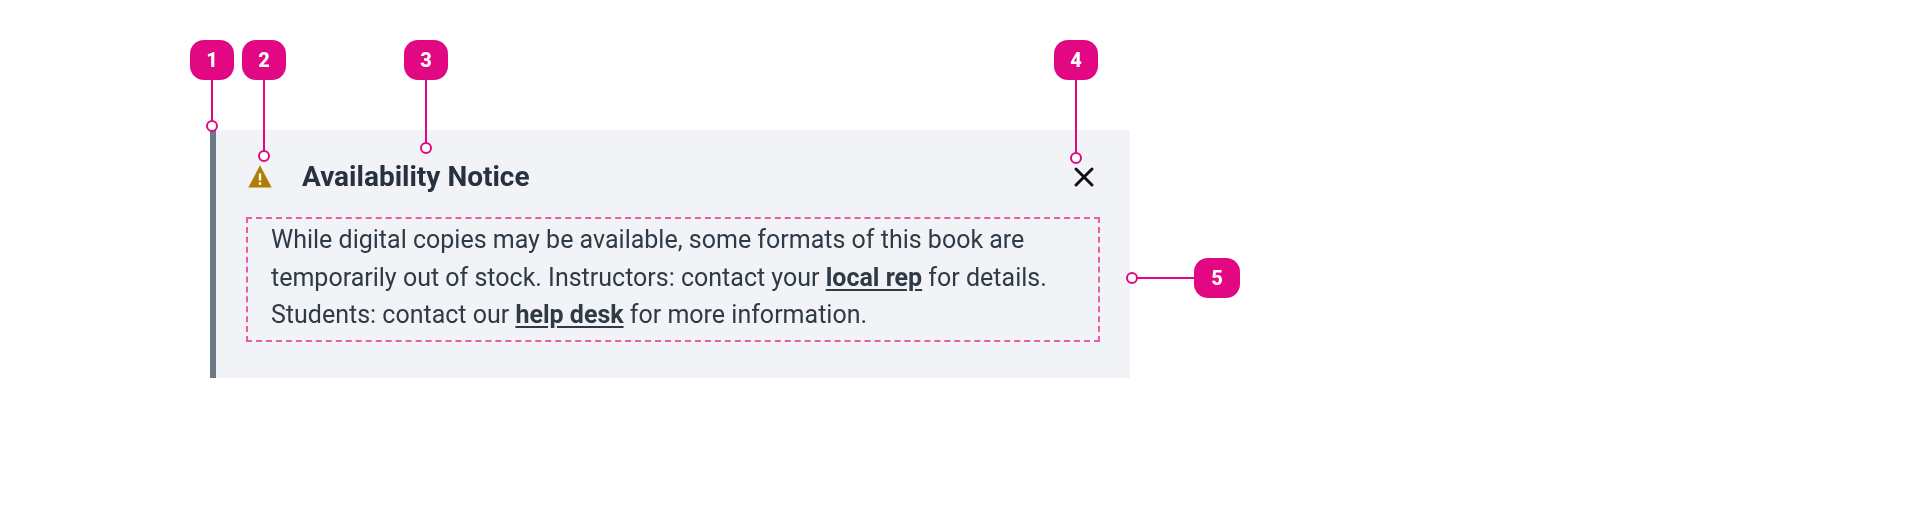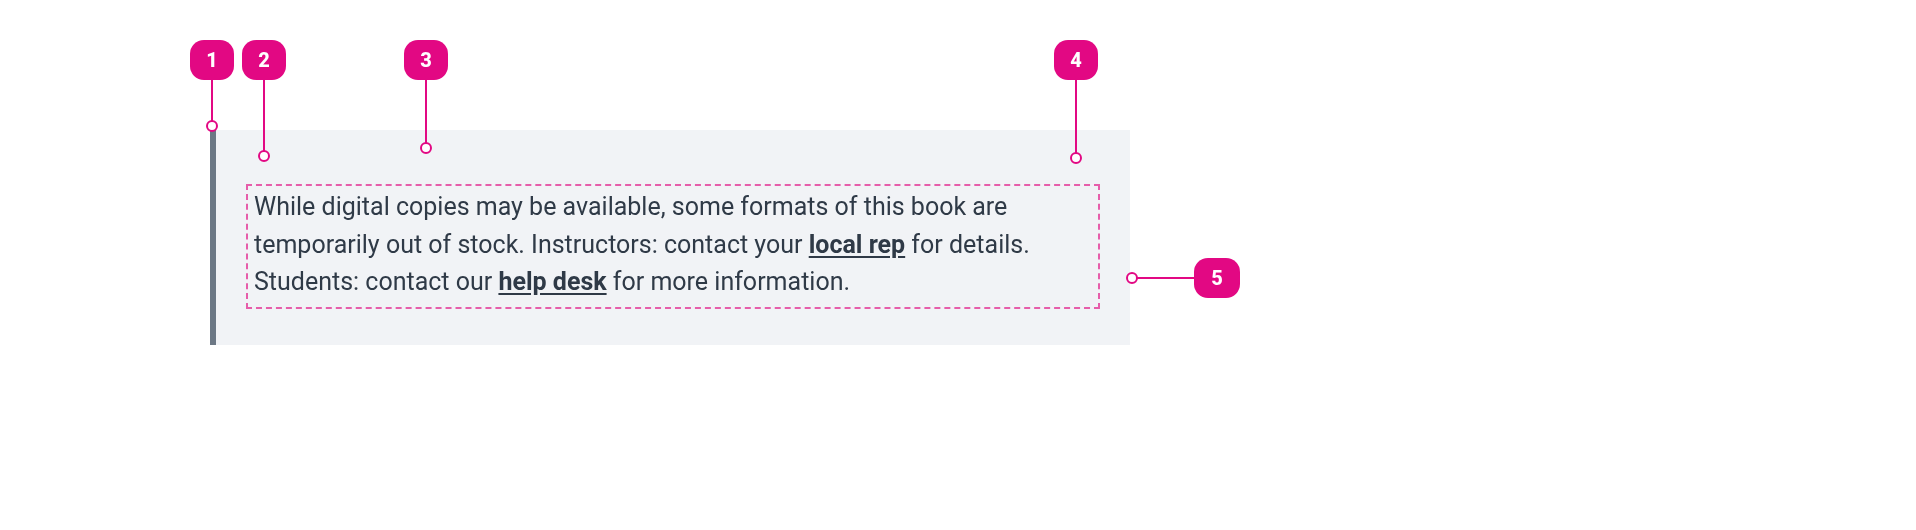--- a/index.html
+++ b/index.html
@@ -46,20 +46,21 @@
     .close-btn svg { display: block; }
     .alert-body-wrap {
       margin-top: 24px;
       border: 2px dashed #e65daa;
       padding: 2px 6px 6px 6px;
     }
     .alert-body {
       font-size: 25px;
       line-height: 1.5;
       color: #2f3a47;
+      margin-left: 17px;
     }
     .alert-body a, .alert-body .lnk {
       font-weight: 700;
       color: #2f3a47;
       text-decoration: underline;
       text-underline-offset: 3px;
     }
 
     
     .pill {
@@ -133,20 +134,36 @@
   <div class="vline vl2"></div>
   <div class="circ c2"></div>
   <div class="vline vl3"></div>
   <div class="circ c3"></div>
   <div class="vline vl4"></div>
   <div class="circ c4"></div>
   <div class="hline hl5"></div>
   <div class="circ c5"></div>
 
   <div class="alert-box">
+    <div class="alert-header">
+      <span class="warn-icon">
+        <svg viewBox="0 0 24 24" width="28" height="28">
+          <path d="M12 2 L22 21 L2 21 Z" fill="#b07e04"></path>
+          <rect x="11" y="9" width="2" height="6" fill="#fff"></rect>
+          <rect x="11" y="16.5" width="2" height="2.2" fill="#fff"></rect>
+        </svg>
+      </span>
+      <div class="alert-title">Availability Notice</div>
+      <span class="close-btn">
+        <svg viewBox="0 0 24 24" width="24" height="24">
+          <line x1="4" y1="4" x2="20" y2="20" stroke="#111" stroke-width="3" stroke-linecap="round"></line>
+          <line x1="20" y1="4" x2="4" y2="20" stroke="#111" stroke-width="3" stroke-linecap="round"></line>
+        </svg>
+      </span>
+    </div>
     <div class="alert-body-wrap">
       <p class="alert-body">
         <span>While digital copies may be available, some formats of this book are temporarily out of stock. Instructors: contact your </span><span class="lnk">local rep</span><span> for details. Students: contact our </span><span class="lnk">help desk</span><span> for more information.</span>
       </p>
     </div>
   </div>
 
 </div>
 
 </body></html>

